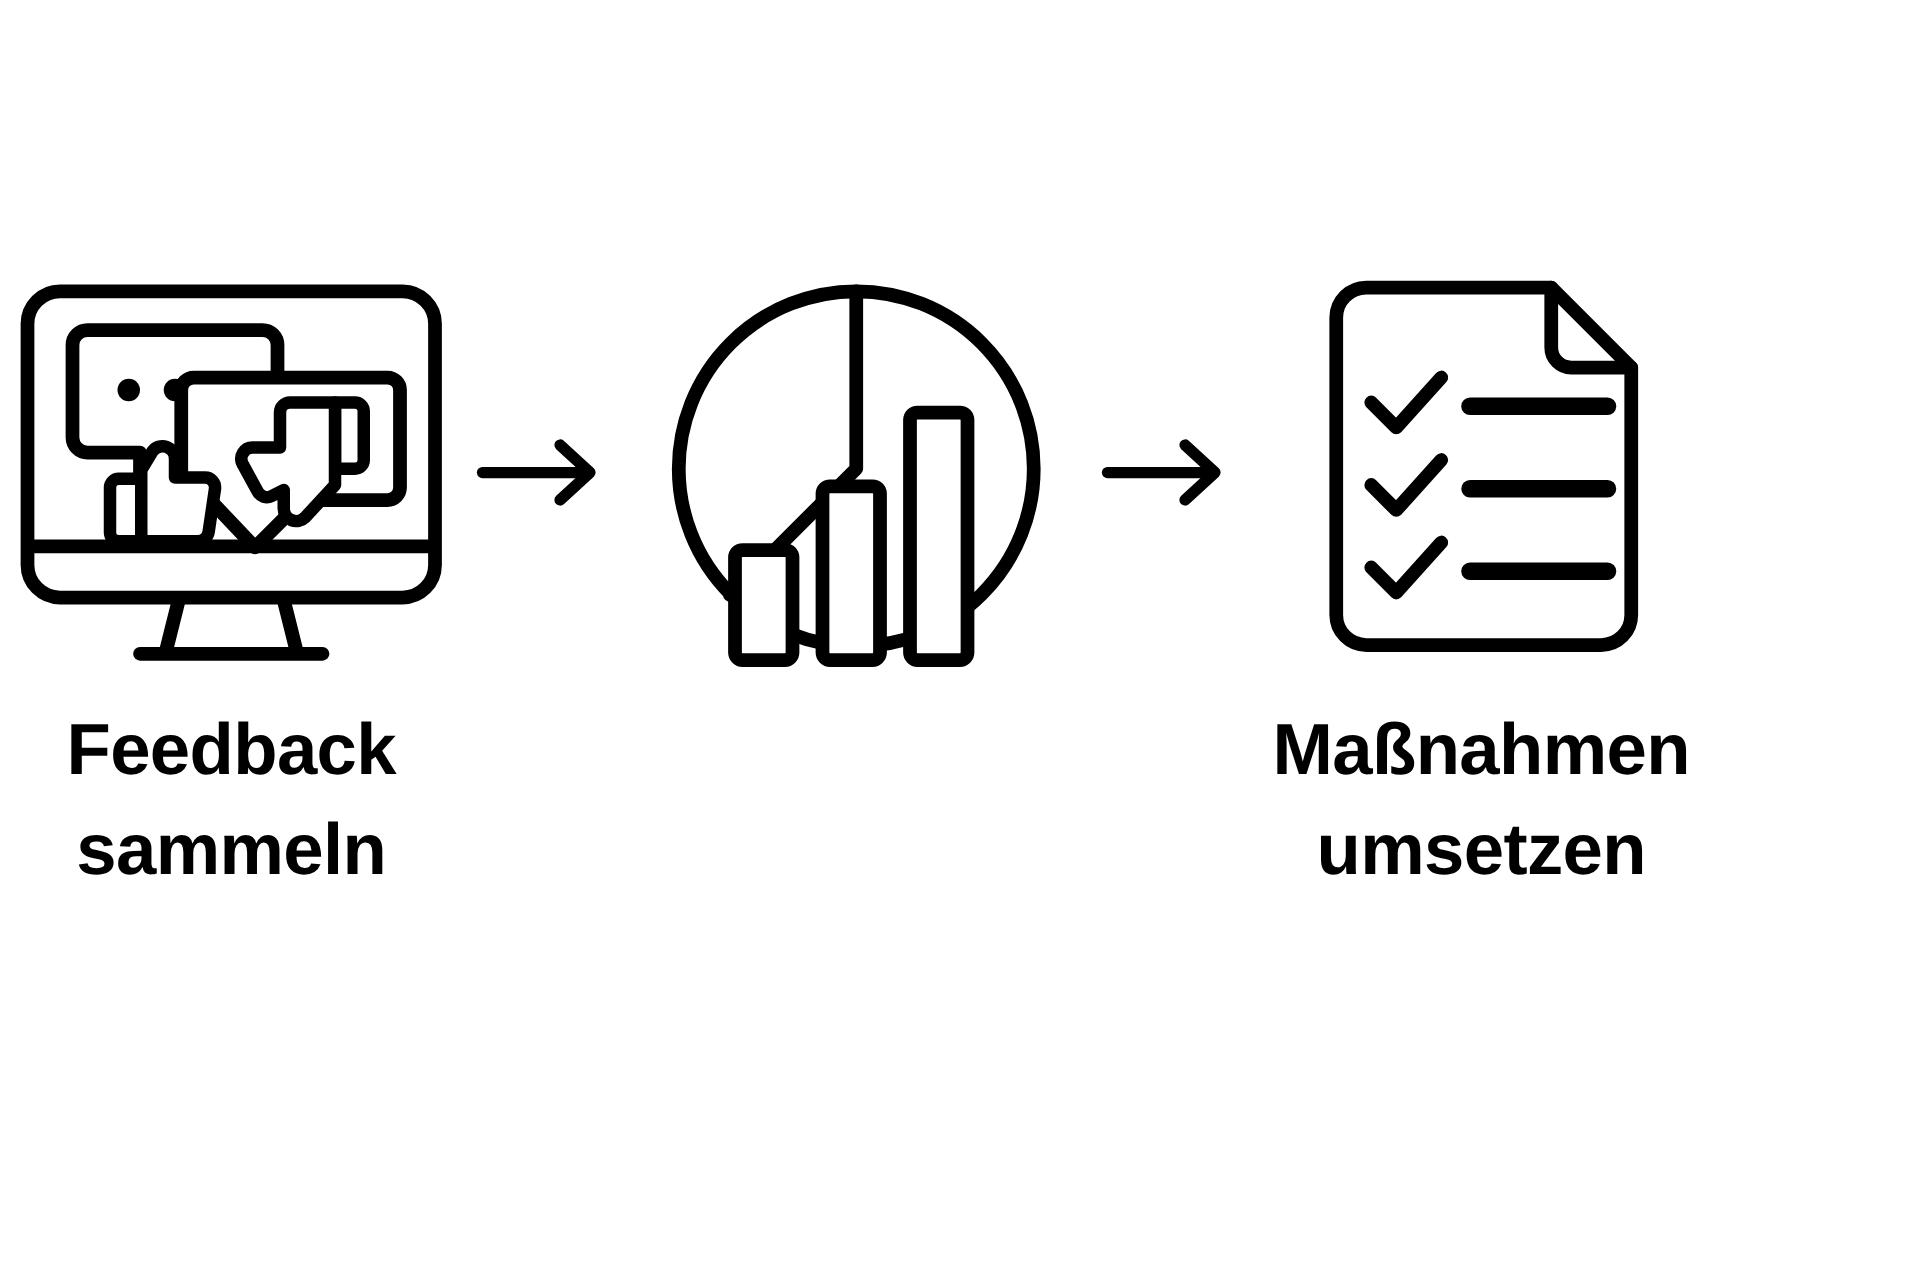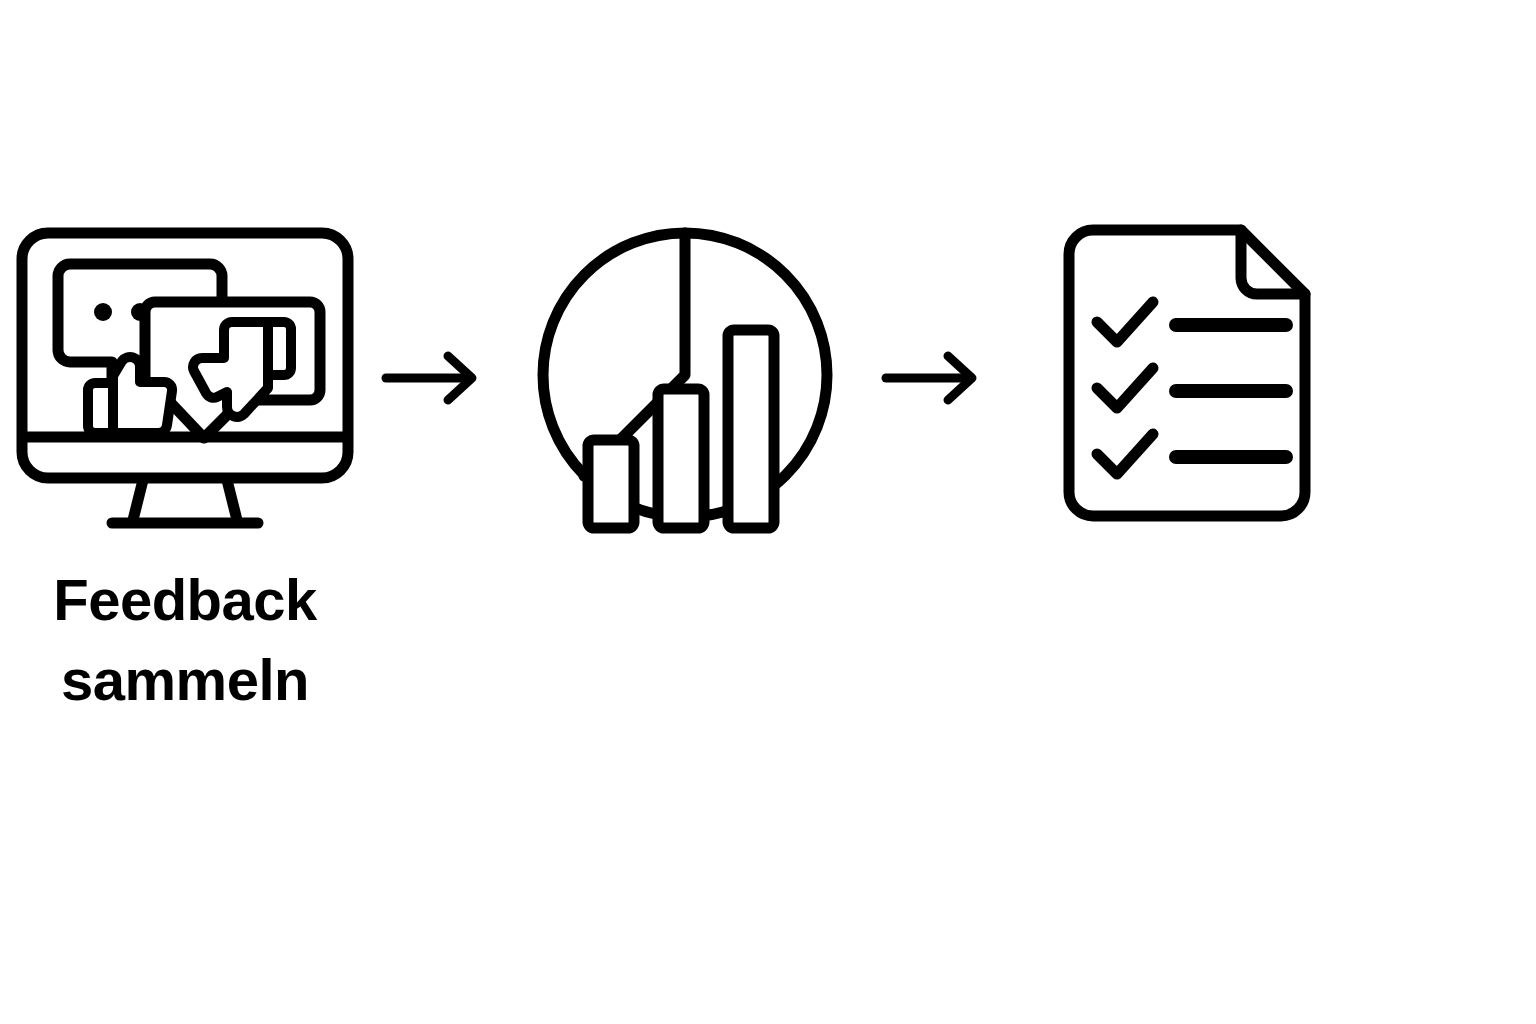--- a/index.html
+++ b/index.html
@@ -142,16 +142,18 @@
           <polyline points="62,104 82,124 118,84"></polyline>
           <line x1="141" y1="107" x2="251" y2="107" stroke-width="14"></line>
 
           <polyline points="62,170 82,190 118,150"></polyline>
           <line x1="141" y1="173" x2="251" y2="173" stroke-width="14"></line>
 
           <polyline points="62,236 82,256 118,216"></polyline>
           <line x1="141" y1="239" x2="251" y2="239" stroke-width="14"></line>
         </svg>
       </div>
+      <div class="step-label">Maßnahmen
+umsetzen</div>
     </div>
 
   </div>
 </div>
 
 </body></html>

